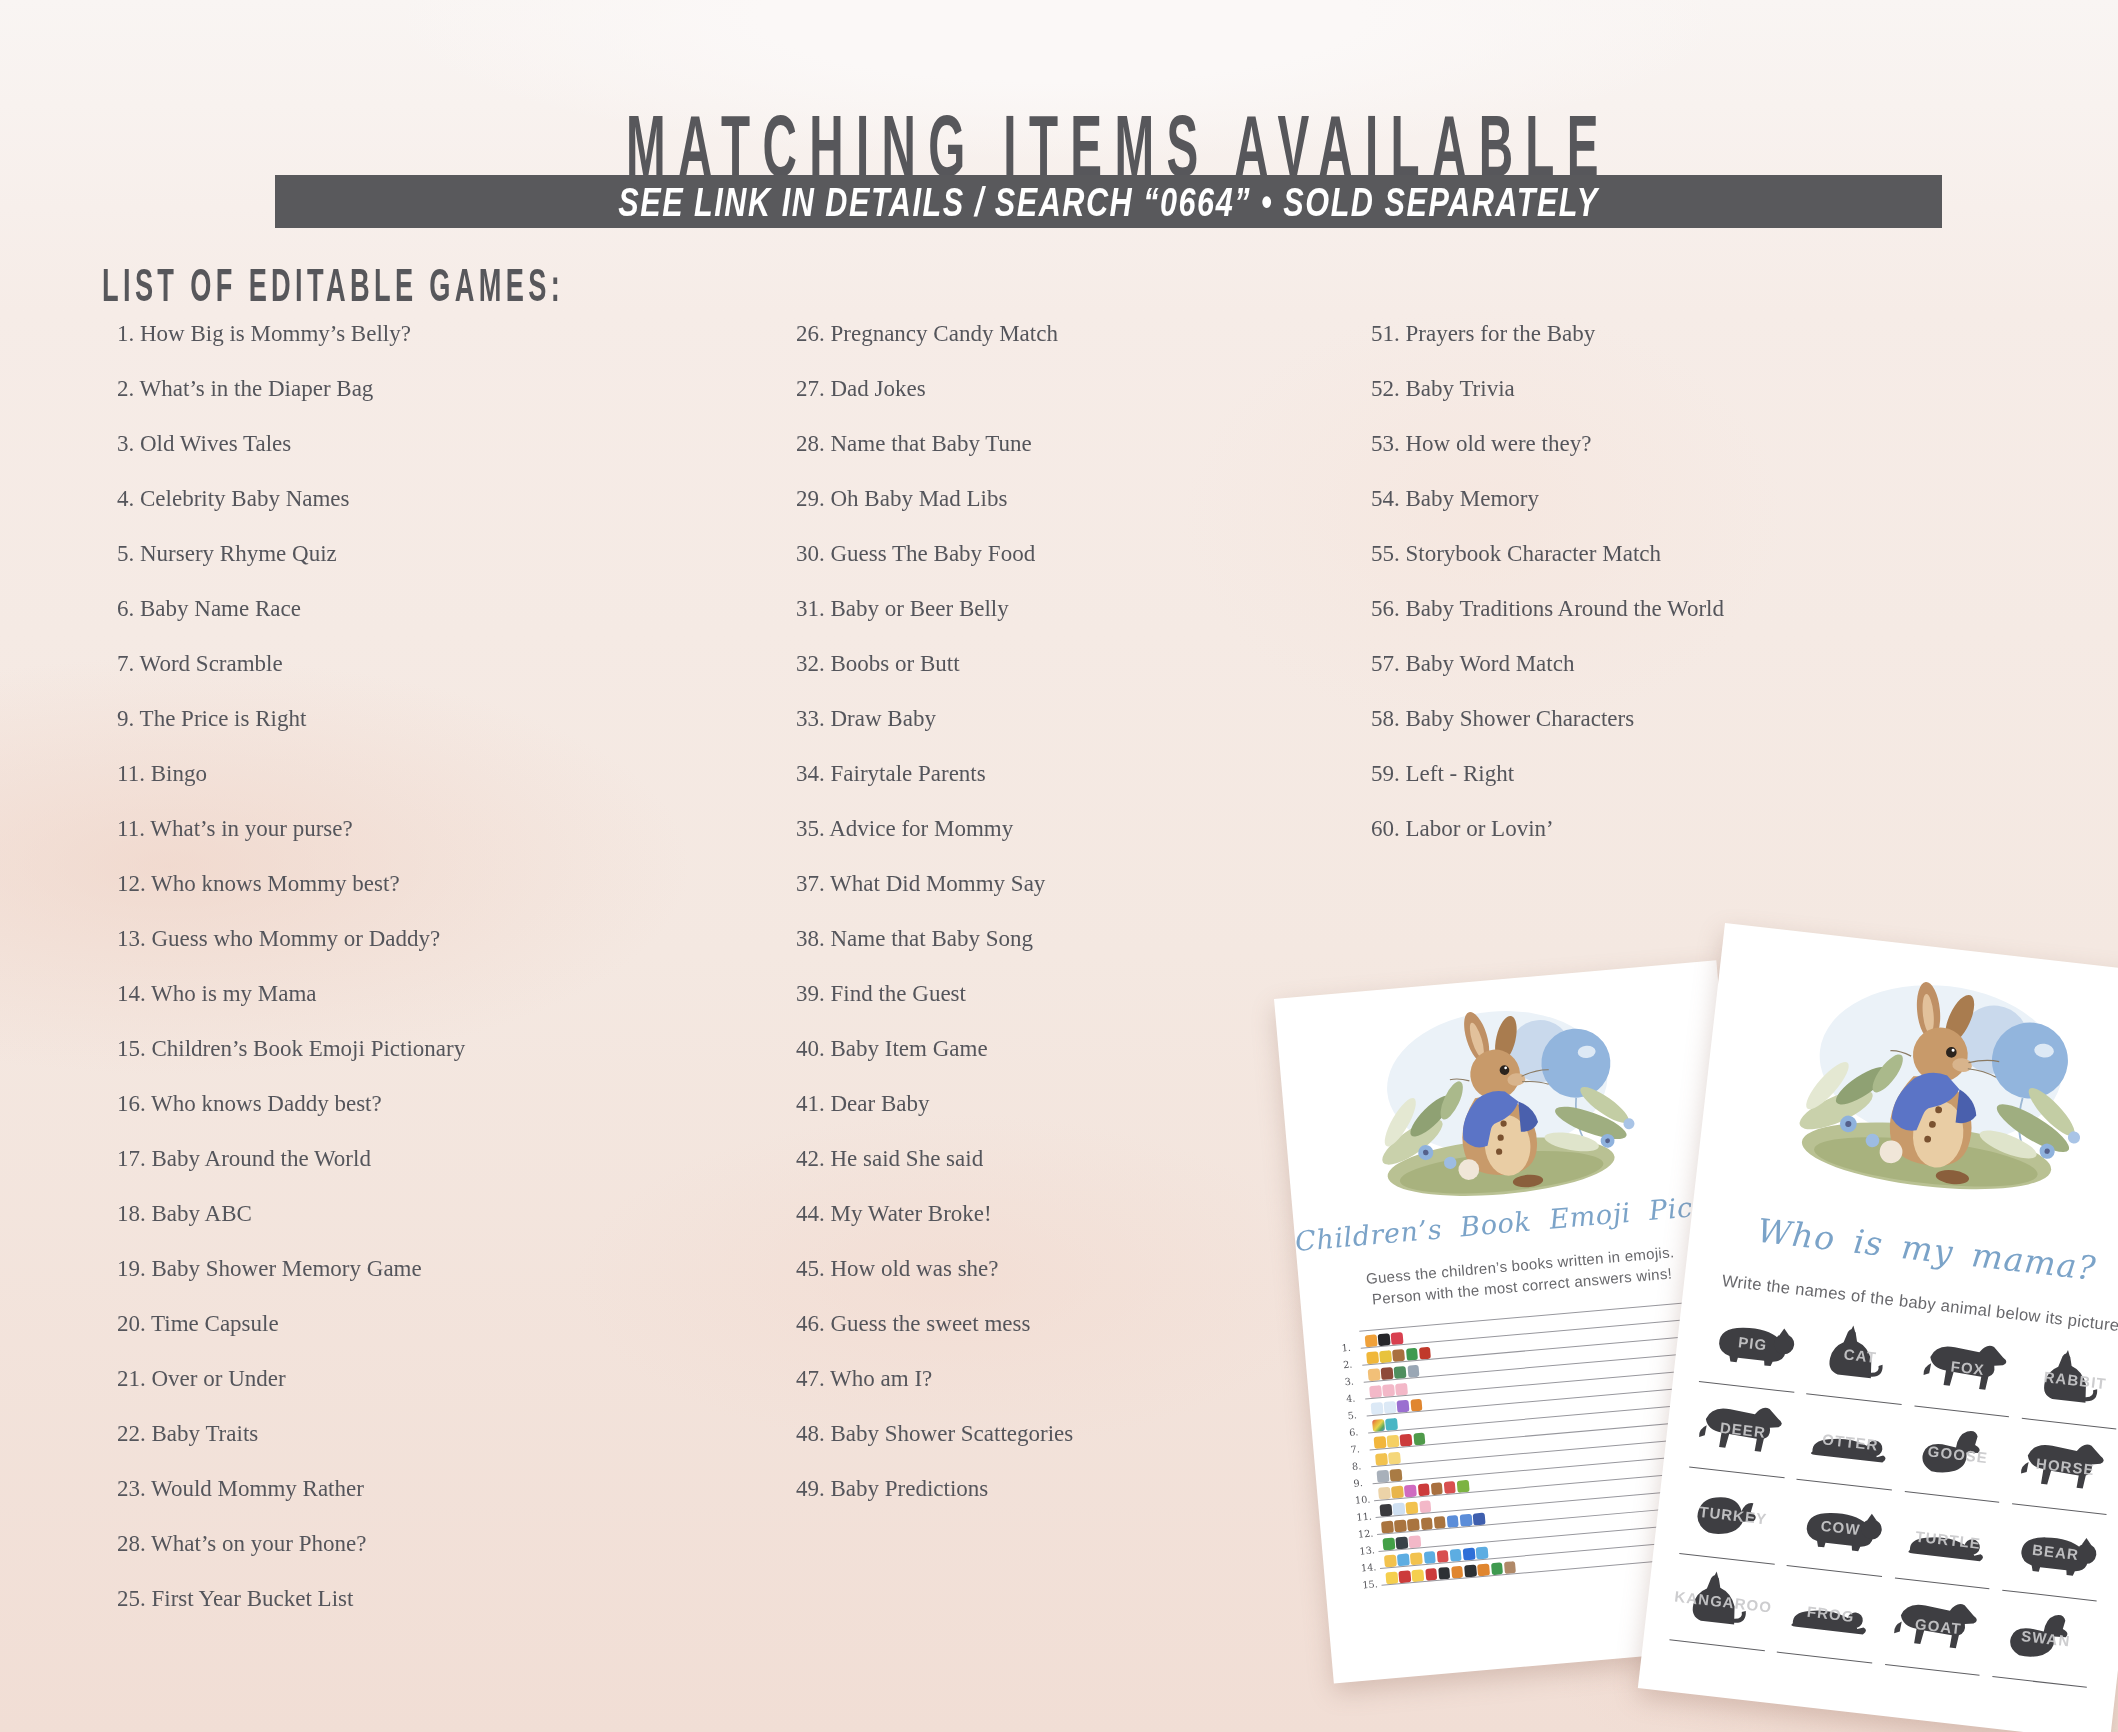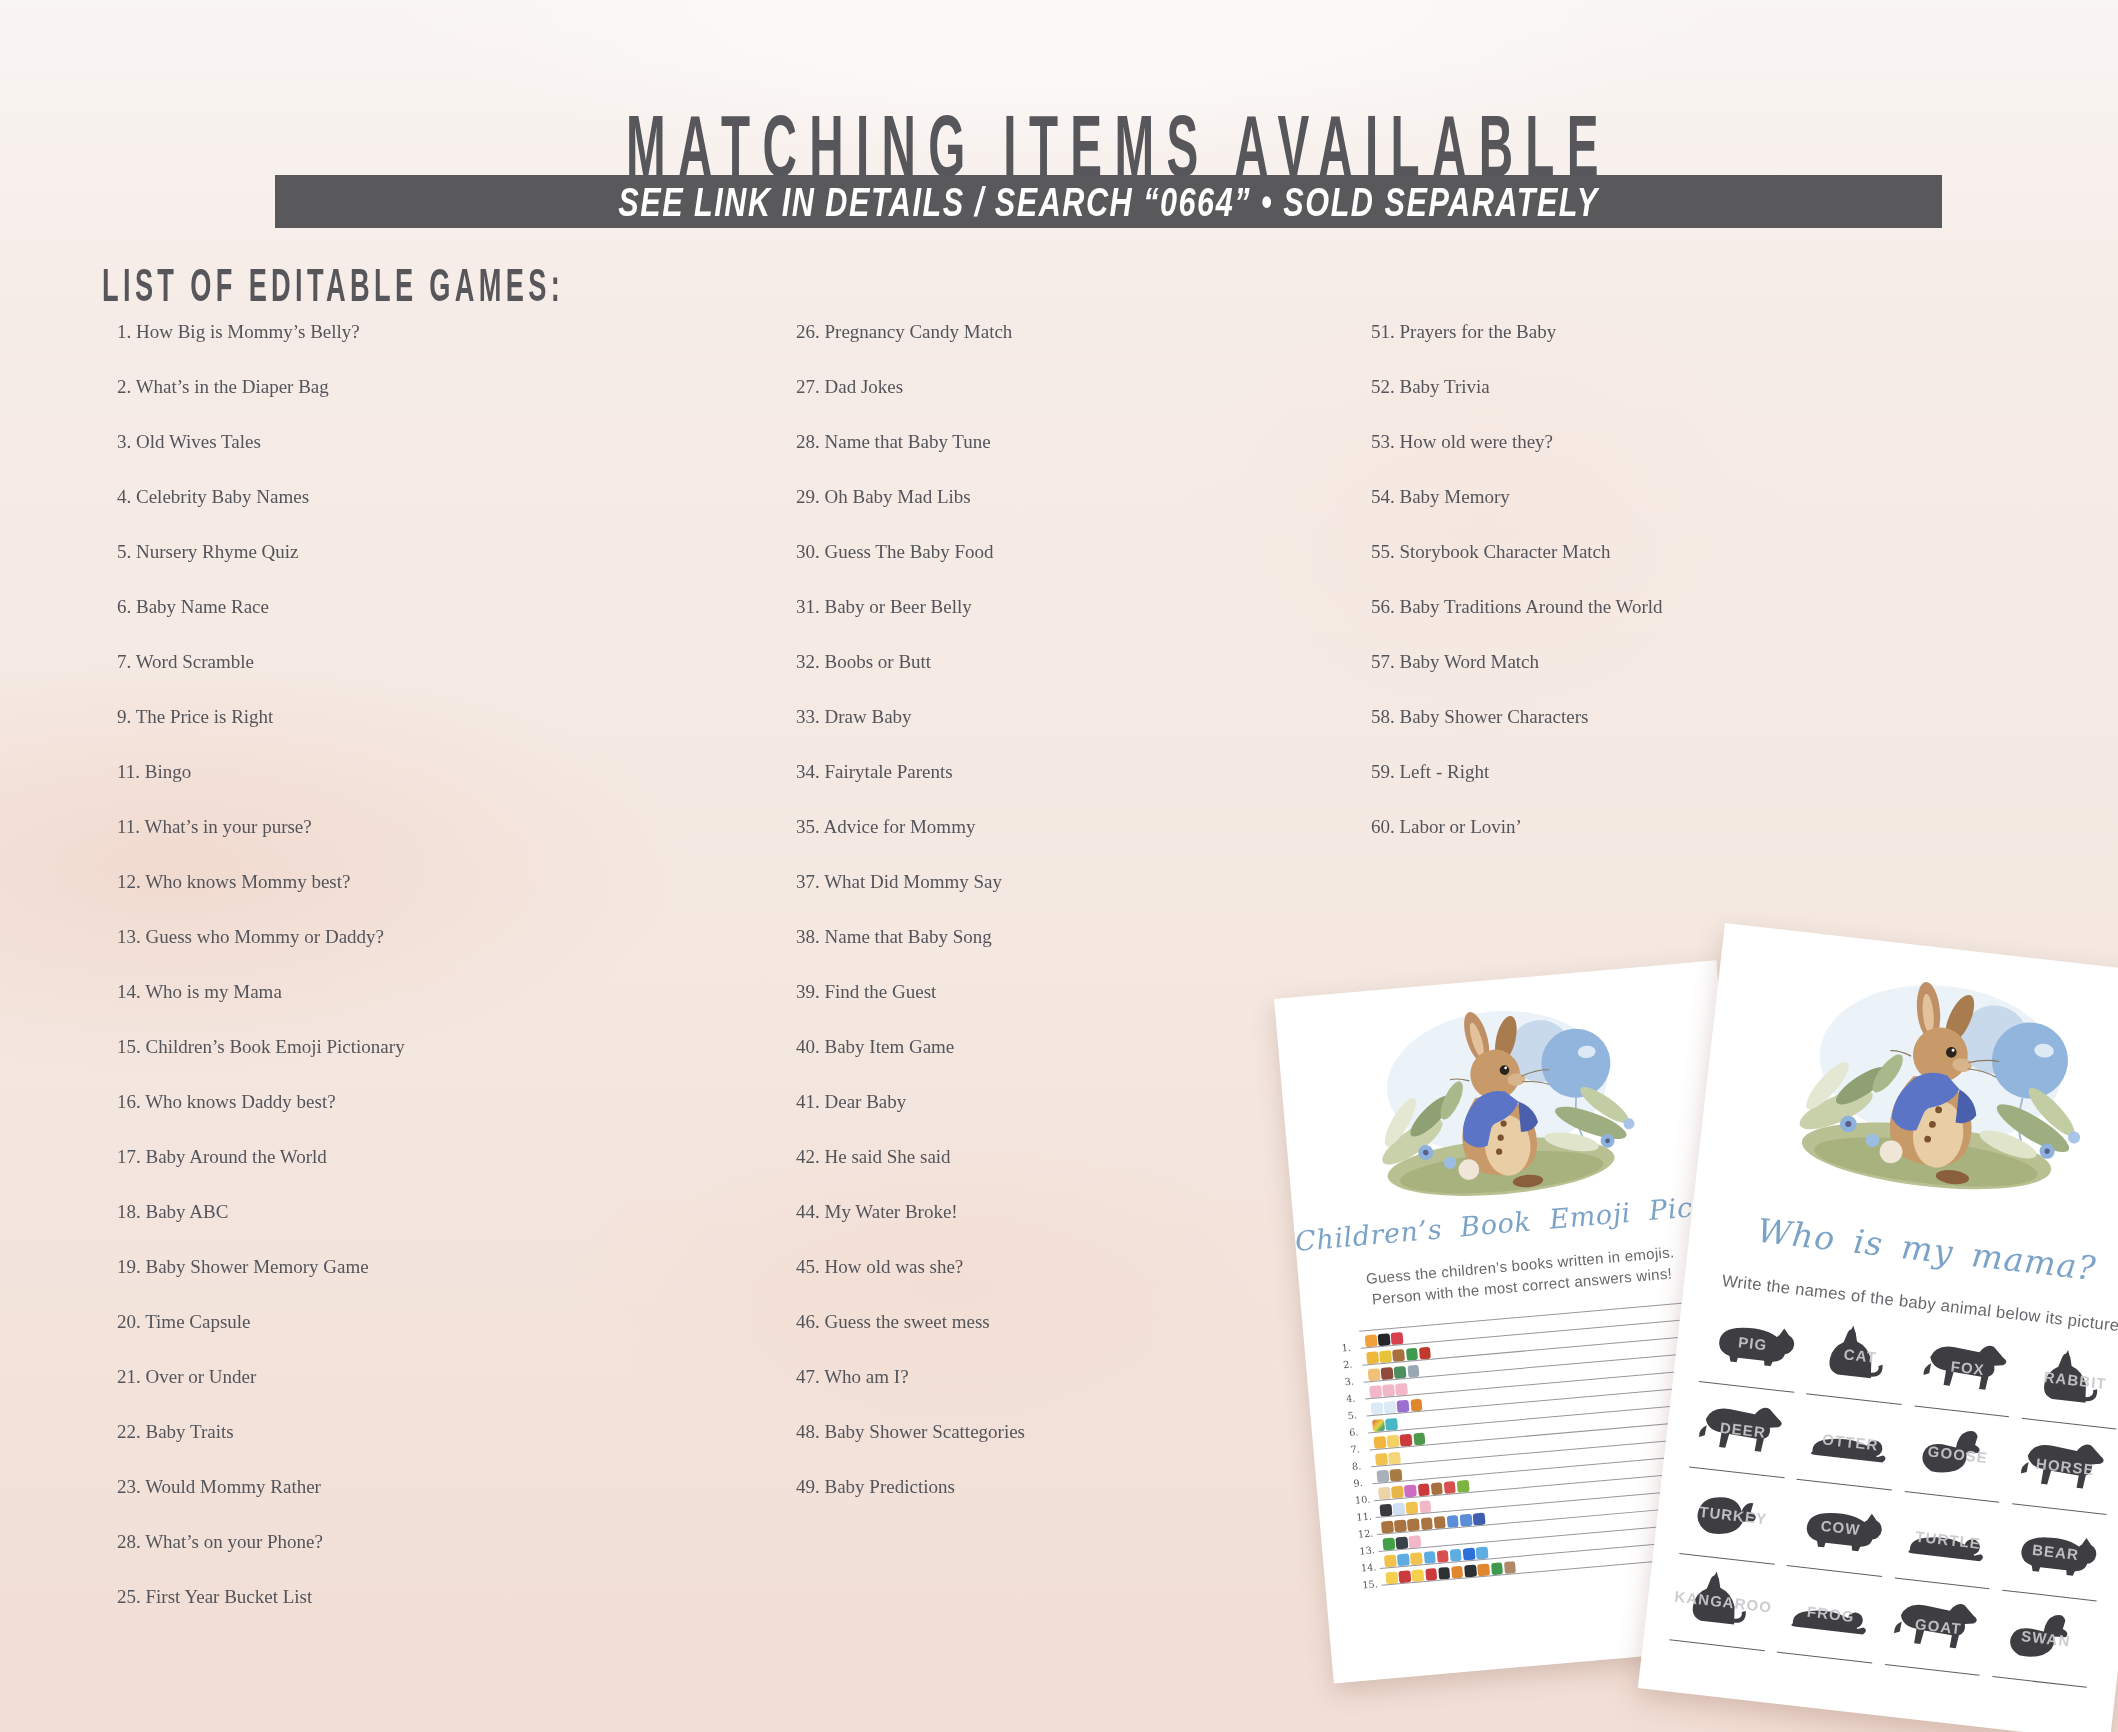--- a/index.html
+++ b/index.html
@@ -19,21 +19,21 @@
   .banner{position:absolute;left:275px;top:175px;width:1667px;height:53px;background:#59595c;}
   .banner-text{display:block;text-align:center;line-height:53px;white-space:nowrap;
     font-weight:bold;font-style:italic;font-size:34px;letter-spacing:.05em;color:#ffffff;
     transform:scale(.9,1.22);transform-origin:center center;}
   .list-heading-wrap{position:absolute;left:102px;top:259px;}
   .list-heading{display:inline-block;font-weight:bold;font-size:34px;letter-spacing:.16em;
     color:#57575b;transform:scale(.8,1.35);transform-origin:left top;white-space:nowrap;}
   
   .games-col{position:absolute;top:321px;margin:0;padding:0;list-style:none;}
   .col1{left:117px;} .col2{left:796px;} .col3{left:1371px;}
-  .game-item{height:55px;font-family:"Liberation Serif",serif;font-size:19px;color:#54555b;white-space:nowrap;}
+  .game-item{height:55px;font-family:"Liberation Serif",serif;font-size:23px;color:#54555b;white-space:nowrap;}
   
   .card{position:absolute;background:#ffffff;box-shadow:0 9.2px 25px rgba(140,100,85,.28);}
   .card-left{left:1274px;top:999px;width:444px;height:687px;transform:rotate(-5deg);transform-origin:top left;z-index:1;}
   .card-right{left:1725px;top:923px;width:475px;height:770px;transform:rotate(6.5deg);transform-origin:top left;z-index:2;}
   .rabbit{position:absolute;left:50%;transform:translateX(-50%);}
   .card-left .rabbit{top:12.6px;width:312px;height:207px;}
   .card-right .rabbit{top:17px;width:344px;height:228px;}
   .script-title{position:absolute;left:0;right:0;text-align:center;
     font-family:"DejaVu Serif",serif;font-style:italic;color:#7ba3c8;white-space:nowrap;}
   .card-left .script-title{top:228px;font-size:27px;word-spacing:9.2px;letter-spacing:0.6px;}

